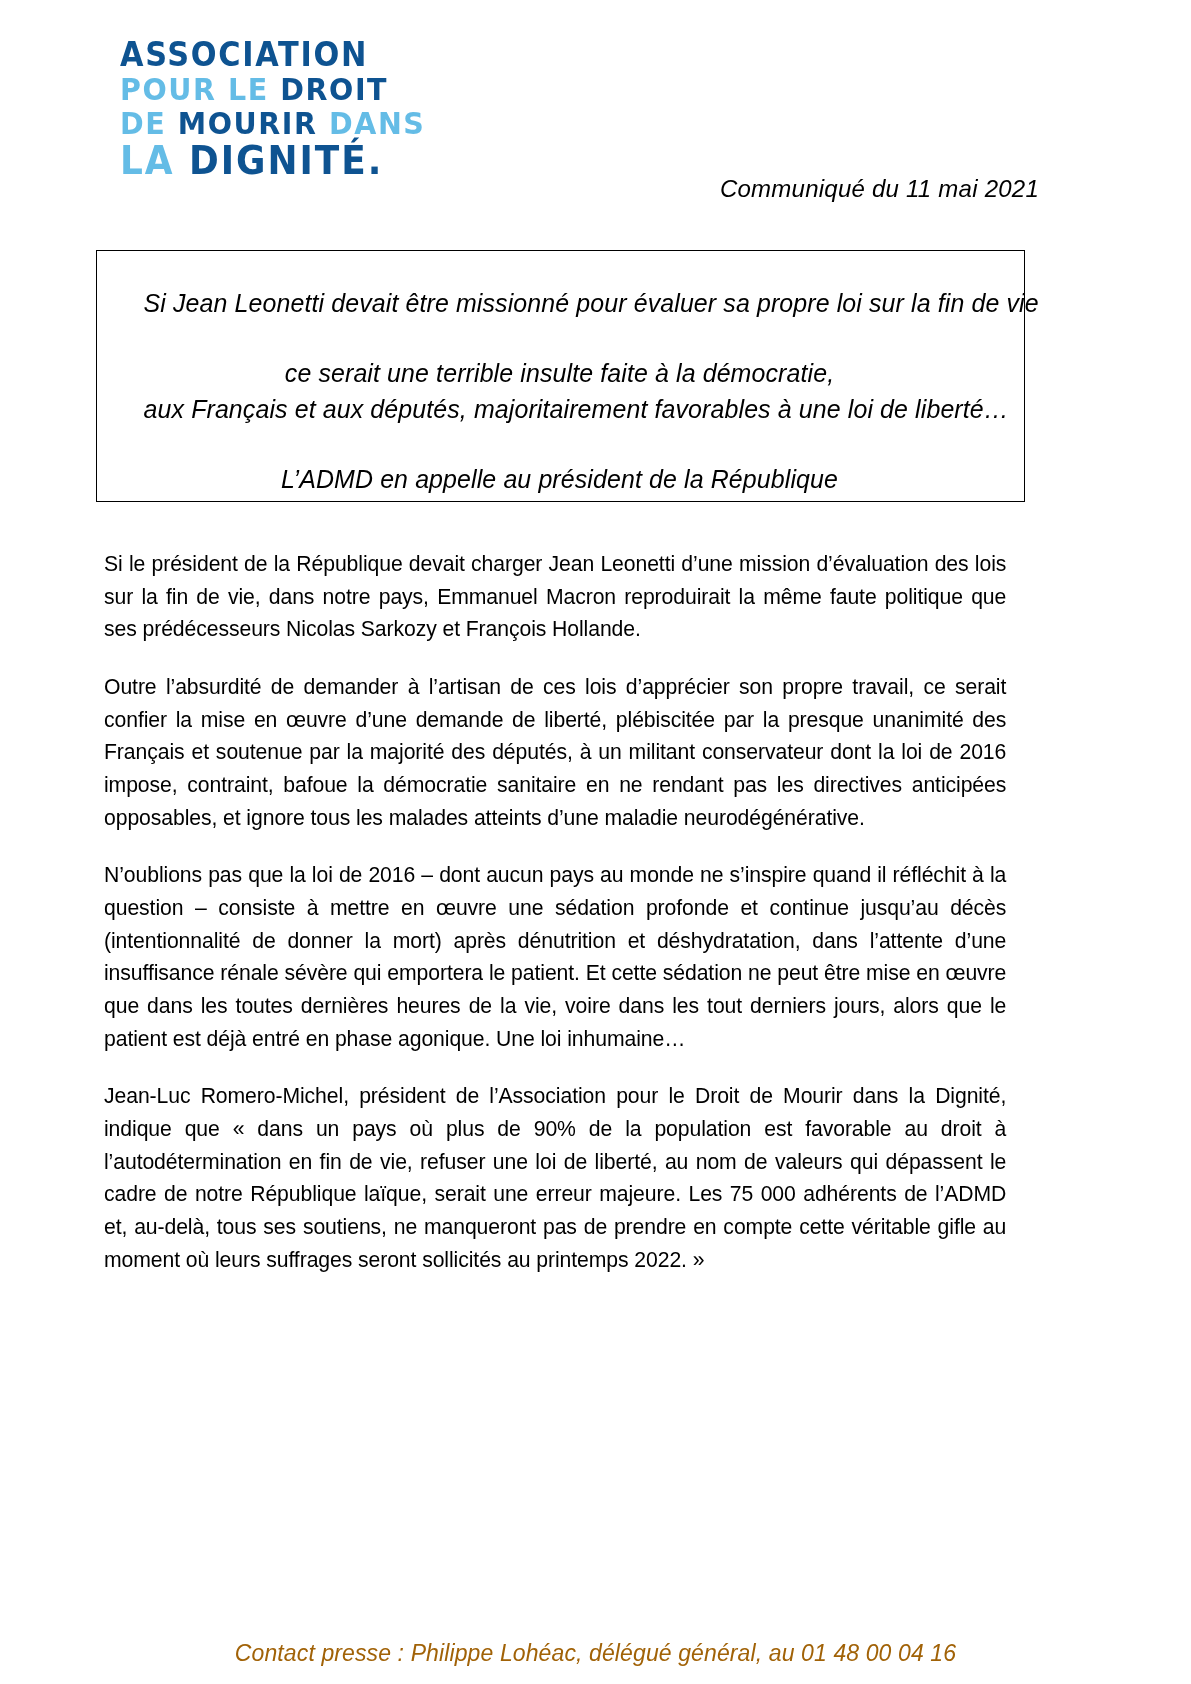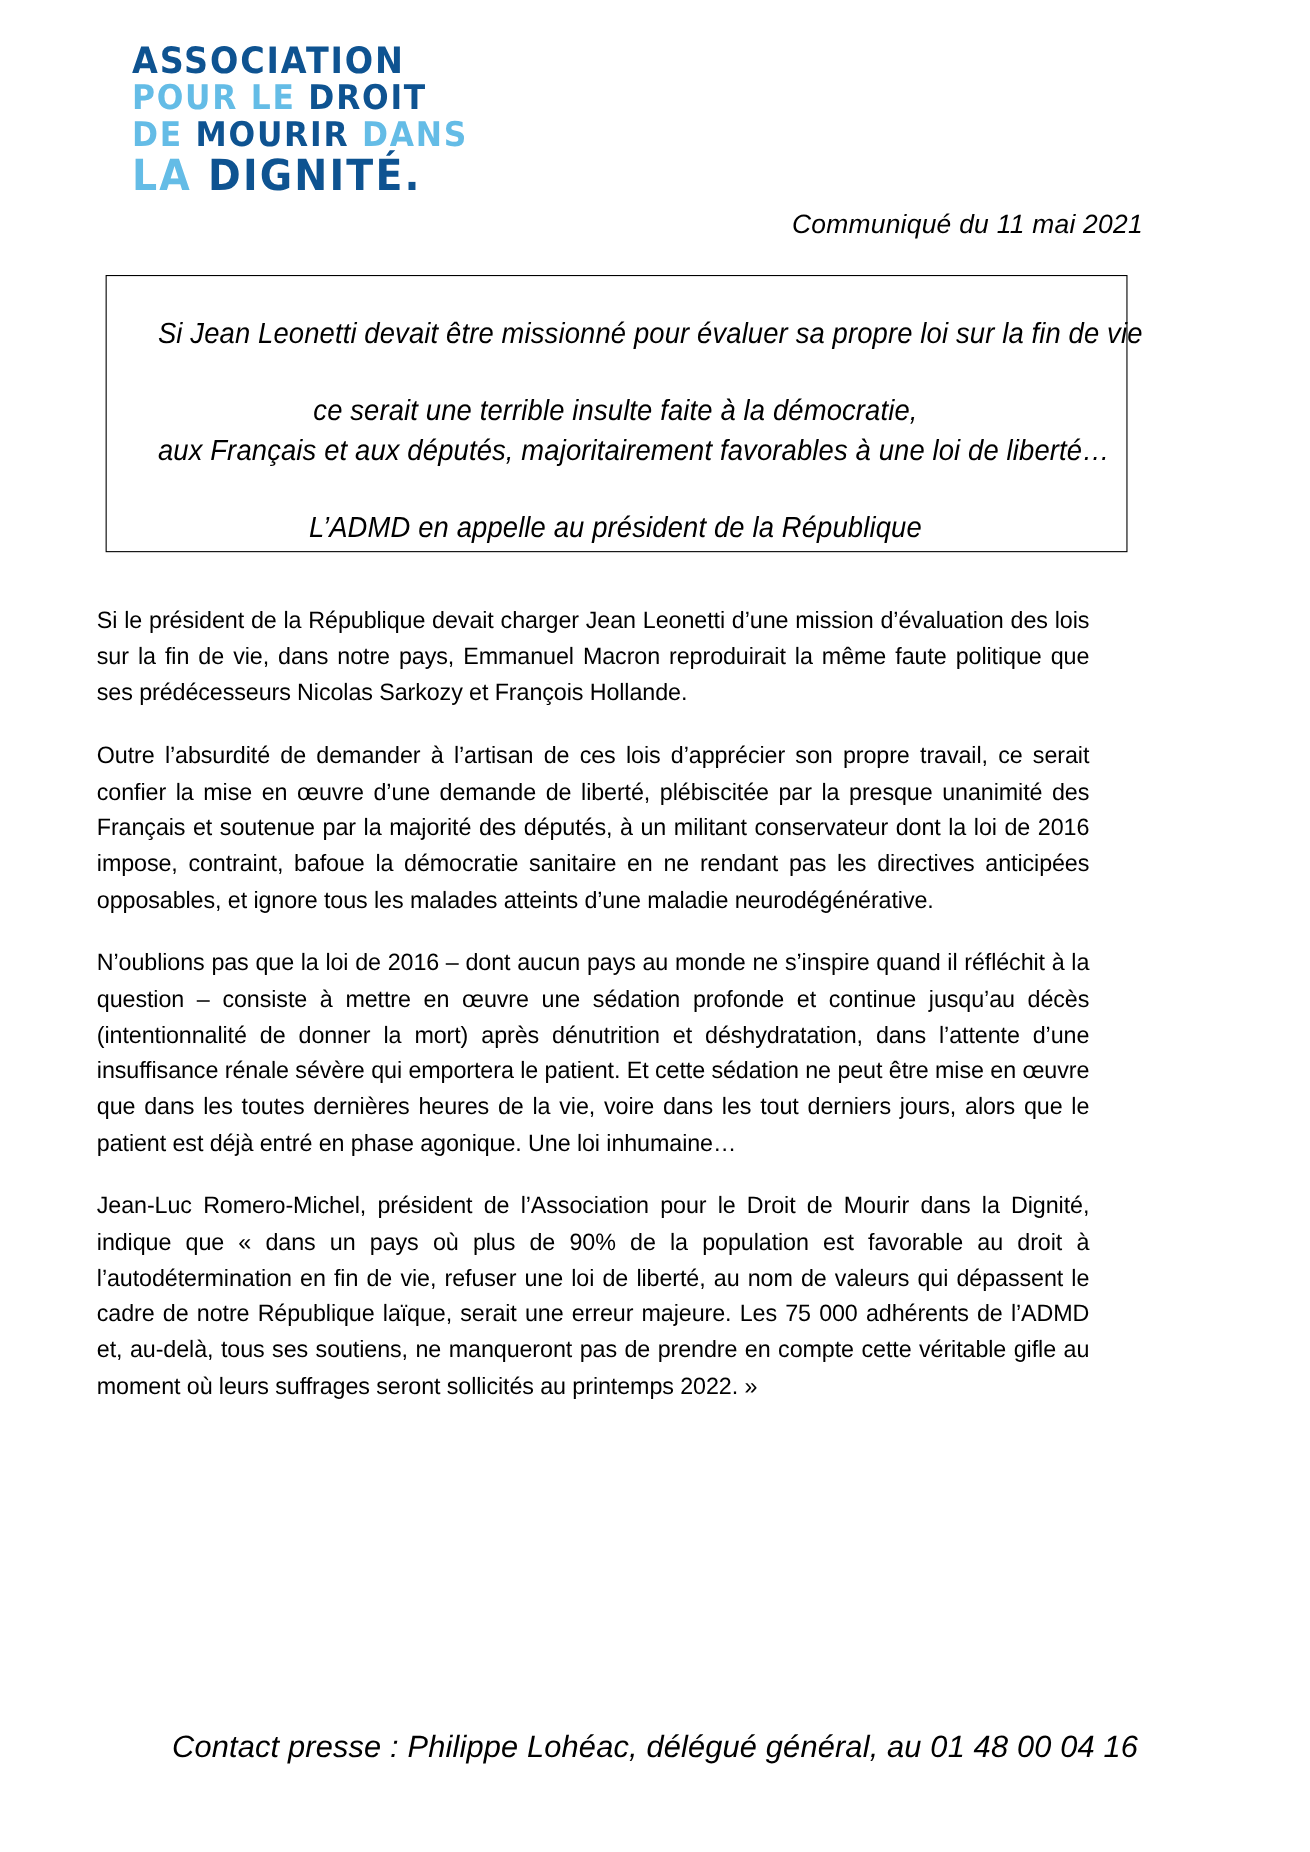--- a/index.html
+++ b/index.html
@@ -75,21 +75,20 @@
   .communique-date {
     position: absolute;
     right: 168px;
     top: 175px;
     font-family: "Liberation Sans", sans-serif;
     font-style: italic;
     font-size: 24px;
     letter-spacing: 0.01em;
     color: #000;
     white-space: nowrap;
-    margin-top: 16px;
   }
 
   
   .headline-box {
     position: absolute;
     left: 96px;
     top: 250px;
     width: 929px;
     height: 252px;
     box-sizing: border-box;
@@ -108,48 +107,48 @@
     transform: scaleX(0.94);
     transform-origin: center center;
     white-space: nowrap;
   }
   .headline-gap-1 { height: 34px; }
   .headline-gap-2 { height: 34px; }
 
   
   .body-text {
     position: absolute;
-    left: 88px;
+    left: 104px;
     top: 548px;
     width: 916px;
   }
   .para {
     font-family: "Liberation Sans", sans-serif;
     font-size: 21.5px;
     line-height: 1.52;
     text-align: justify;
     color: #000;
     margin: 0 0 25px 0;
     letter-spacing: -0.004em;
     transform: scaleX(0.985);
     transform-origin: left top;
   }
   .para:last-child { margin-bottom: 0; }
 
   
   .footer-contact {
     position: absolute;
     left: 0;
-    top: 1572px;
+    top: 1640px;
     width: 1191px;
     text-align: center;
     font-family: "Liberation Sans", sans-serif;
     font-style: italic;
-    font-size: 28px;
-    color: #000000;
+    font-size: 23px;
+    color: #a16207;
     letter-spacing: 0.005em;
   }
 </style>
 </head>
 <body>
 
 <div class="page">
 
   <div class="header">
 

